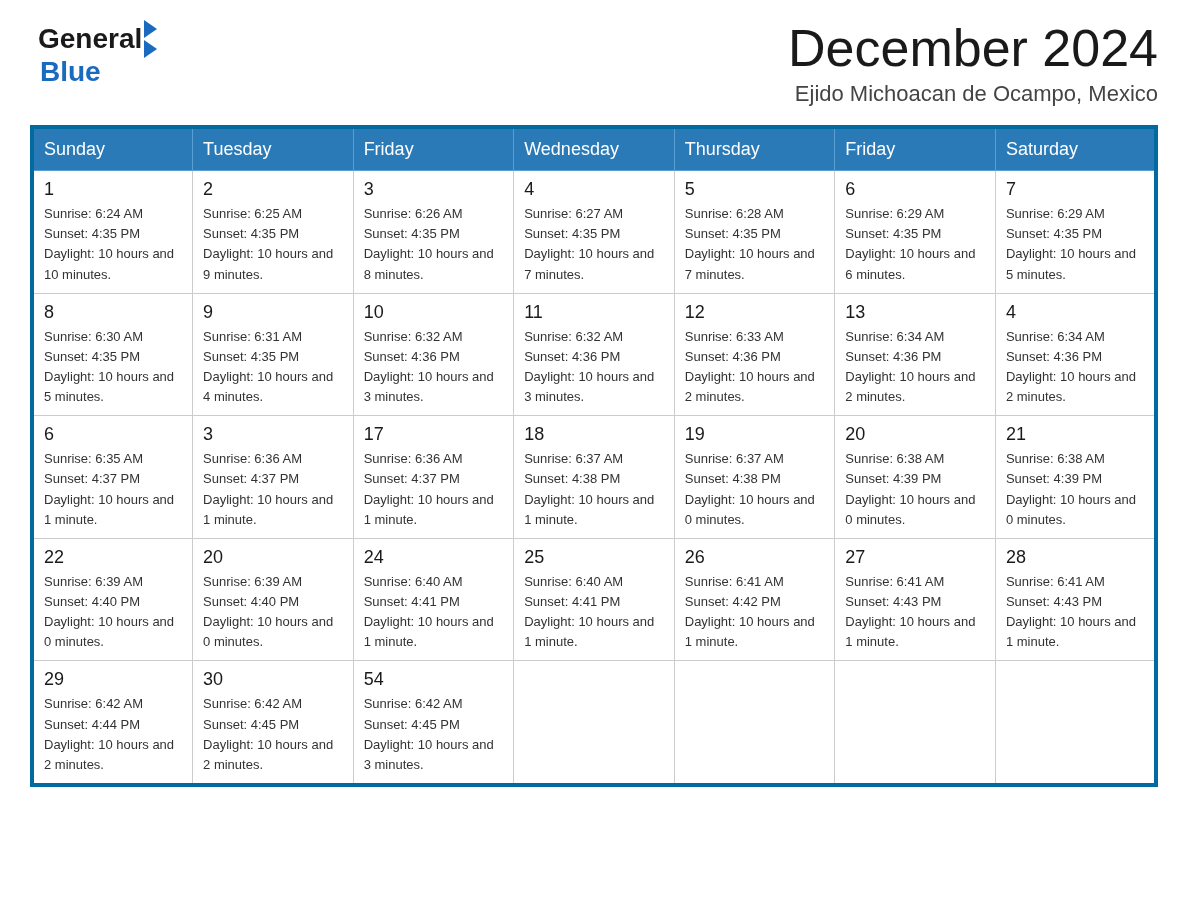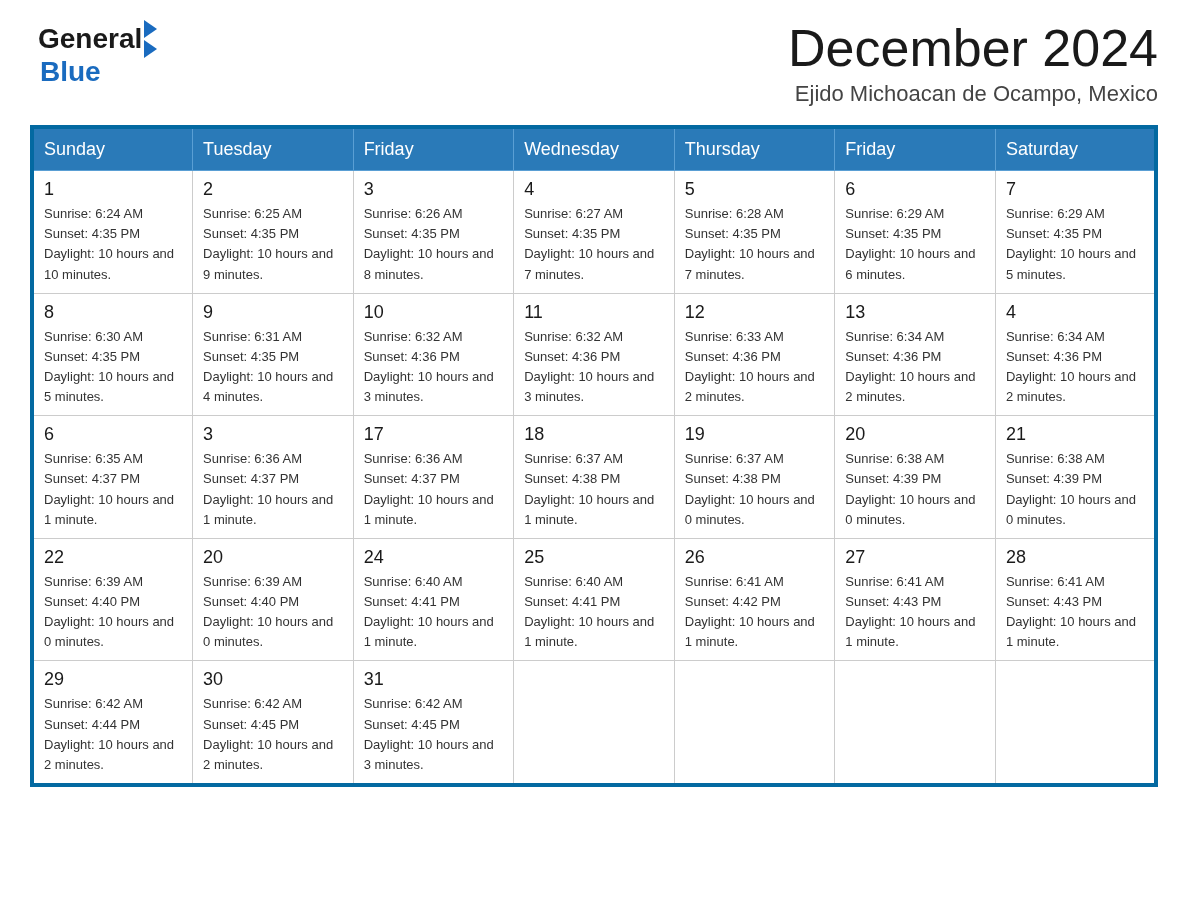--- a/index.html
+++ b/index.html
@@ -246,21 +246,21 @@
       <tr class="row-divider">
         <td>
         <span class="day-number">29</span>
         <span class="day-info">Sunrise: 6:42 AM<br>Sunset: 4:44 PM<br>Daylight: 10 hours and 2 minutes.</span>
       </td>
         <td>
         <span class="day-number">30</span>
         <span class="day-info">Sunrise: 6:42 AM<br>Sunset: 4:45 PM<br>Daylight: 10 hours and 2 minutes.</span>
       </td>
         <td>
-        <span class="day-number">31</span>
+        <span class="day-number">54</span>
         <span class="day-info">Sunrise: 6:42 AM<br>Sunset: 4:45 PM<br>Daylight: 10 hours and 3 minutes.</span>
       </td>
         <td class="empty-cell"></td>
         <td class="empty-cell"></td>
         <td class="empty-cell"></td>
         <td class="empty-cell"></td>
       </tr>
     </tbody>
 </table>
 

